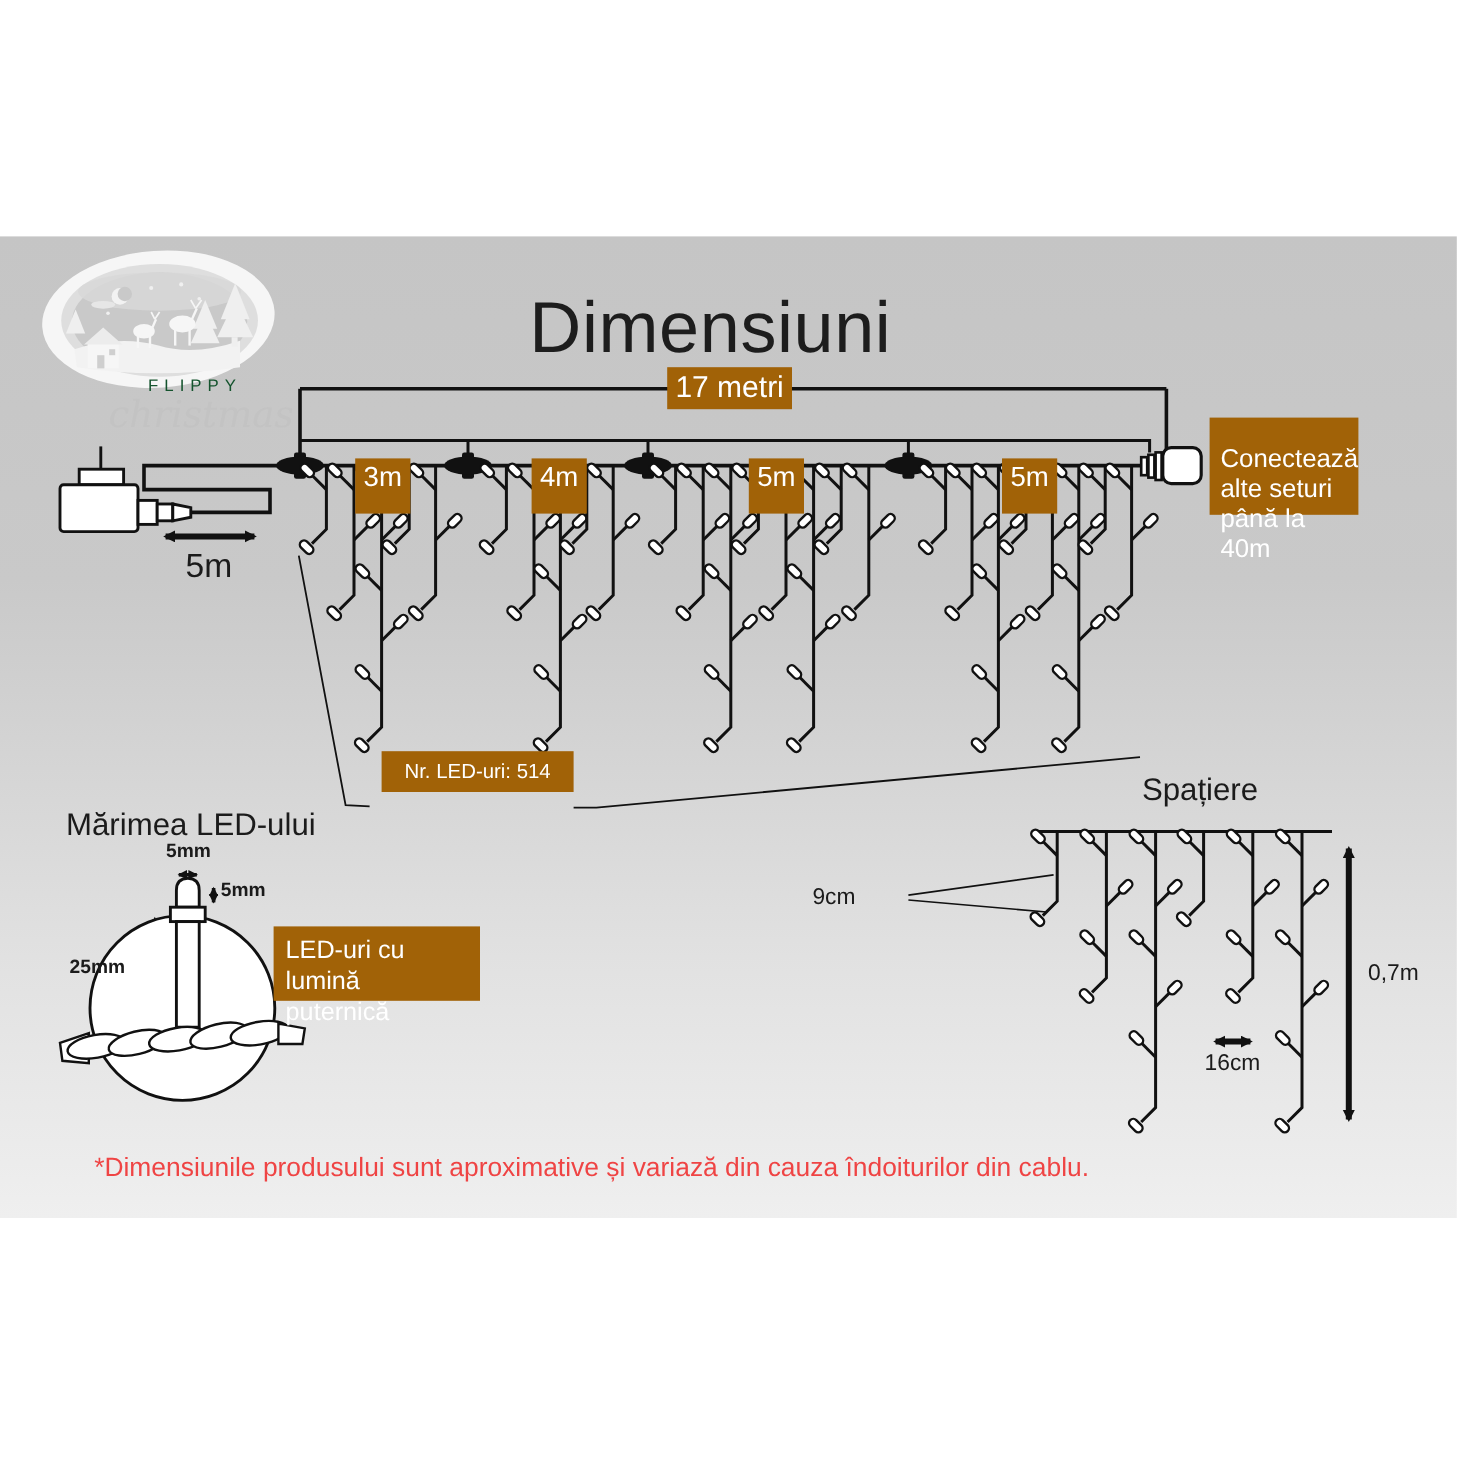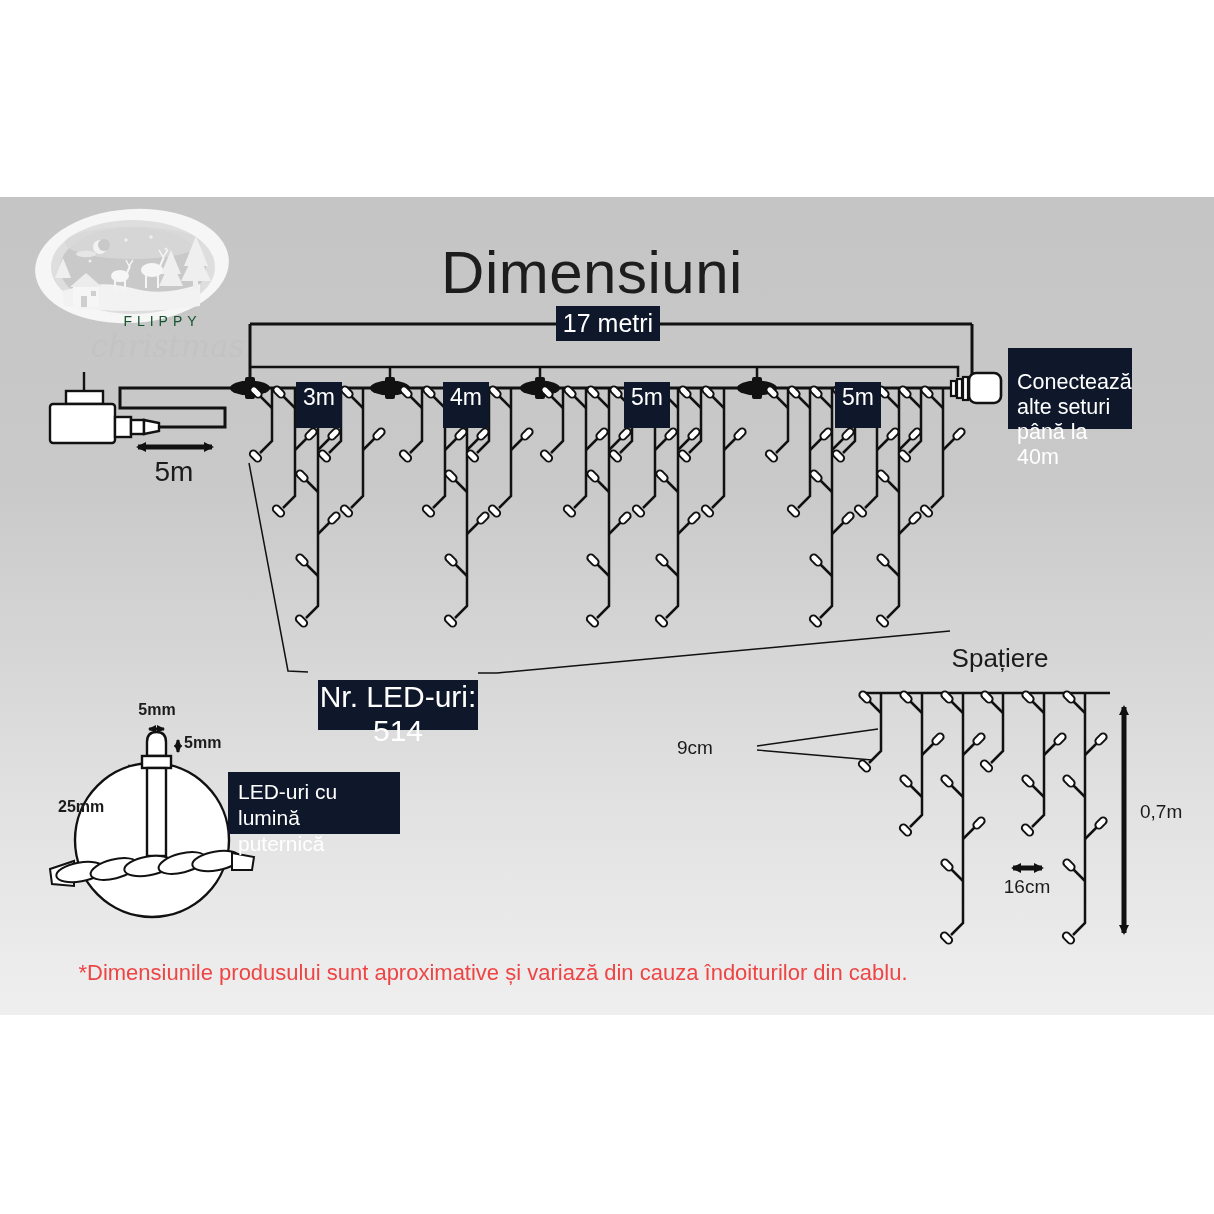--- a/index.html
+++ b/index.html
@@ -6,27 +6,27 @@
   body{width:1214px;height:1214px;background:#ffffff;position:relative;
        font-family:"Liberation Sans", sans-serif;color:#1b1b1b;overflow:hidden;}
   #stage{position:absolute;left:0;top:0;width:1214px;height:1214px;}
   #band{position:absolute;left:0;top:197px;width:1214px;height:818px;
         background:linear-gradient(180deg,#c5c5c5 0%,#c9c9c9 35%,#e2e2e2 75%,#efefef 100%);}
   svg{position:absolute;left:0;top:0;}
   .txt{position:absolute;white-space:nowrap;}
   .center{text-align:center;}
   .right{text-align:left;}
   #title{left:292px;top:238px;width:600px;font-size:60px;font-weight:500;color:#1d1d1d;letter-spacing:0.5px;}
-  .tagbox{position:absolute;background:#0f172a;color:#ffffff;text-align:center;}
+  .tagbox{position:absolute;background:#a16207;color:#ffffff;text-align:center;}
   #box-17m{left:556px;top:306px;width:104px;height:35px;line-height:35px;font-size:25px;}
   .segbox{width:46px;height:46px;line-height:30px;font-size:23px;top:350px;margin-top:32px;}
   #seg0{left:296px;} #seg1{left:443px;} #seg2{left:624px;} #seg3{left:835px;}
   #box-connect{left:1008px;top:348px;width:124px;height:81px;text-align:left;
                padding:22px 0 0 9px;box-sizing:border-box;font-size:21.5px;line-height:25px;}
-  #box-nr{left:318px;top:680px;width:160px;height:50px;line-height:34px;font-size:30px;}
+  #box-nr{left:318px;top:626px;width:160px;height:34px;line-height:34px;font-size:17px;}
   #box-lednote{left:228px;top:772px;width:172px;height:62px;text-align:left;
                padding:7px 0 0 10px;box-sizing:border-box;font-size:21px;line-height:26px;}
   #lbl-5m{left:134px;top:456px;width:80px;font-size:28px;}
   #lbl-marimea{left:55px;top:672px;font-size:26px;font-weight:500;}
   #lbl-spatiere{left:905px;top:643px;width:190px;font-size:26px;font-weight:500;}
   #footer{left:0;top:960px;width:986px;font-size:22px;color:#ef4444;}
   .dim{font-size:16px;font-weight:bold;}
   #lbl-5mm-w{left:117px;top:701px;width:80px;}
   #lbl-5mm-h{left:184px;top:734px;}
   #lbl-25mm{left:58px;top:798px;width:66px;}
@@ -482,20 +482,21 @@
   <div id="box-connect" class="tagbox">
     <div>Conectează</div>
     <div>alte seturi</div>
     <div>până la 40m</div>
   </div>
 
   <div id="box-nr" class="tagbox">Nr. LED-uri: 514</div>
 
   <div id="lbl-5m" class="txt center">5m</div>
 
+  <div id="lbl-marimea" class="txt">Mărimea LED-ului</div>
   <div id="lbl-5mm-w" class="txt center dim">5mm</div>
   <div id="lbl-5mm-h" class="txt dim">5mm</div>
   <div id="lbl-25mm" class="txt right dim">25mm</div>
 
   <div id="box-lednote" class="tagbox">
     <div>LED-uri cu lumină</div>
     <div>puternică</div>
   </div>
 
   <div id="lbl-spatiere" class="txt center">Spațiere</div>

